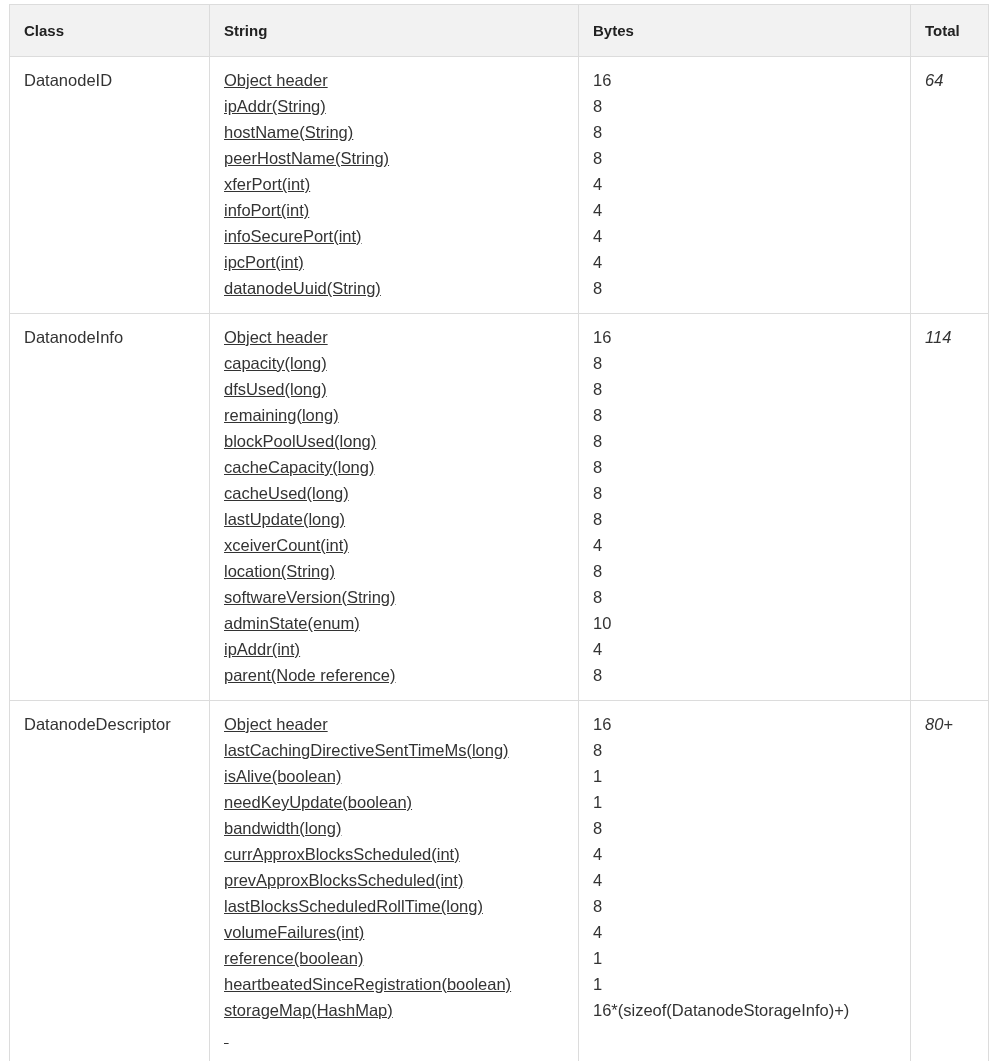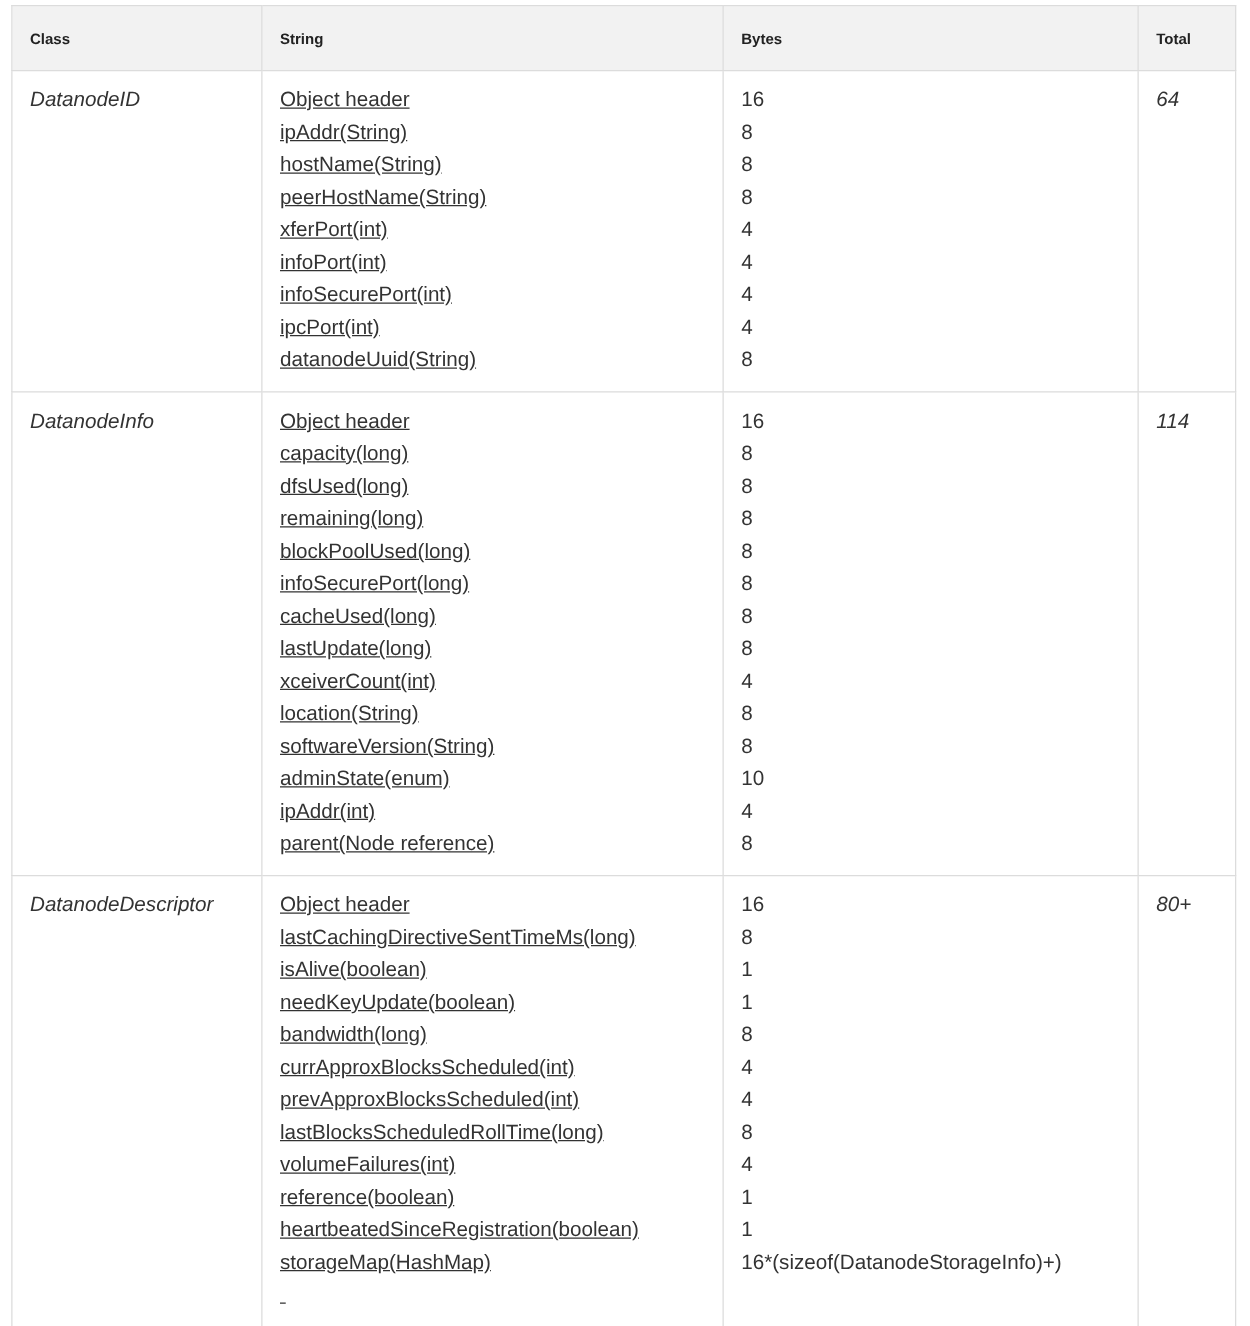--- a/index.html
+++ b/index.html
@@ -46,21 +46,21 @@
     text-align: left;
     padding: 10px 0 12px 14px;
     font-size: 16.5px;
     line-height: 26px;
     font-weight: normal;
     color: #333333;
   }
   table.size-table thead th {
     background: #f2f2f2;
     font-weight: bold;
-    font-size: 12px;
+    font-size: 15px;
     color: #222222;
     padding-top: 13px;
     height: 22px;
   }
   table.size-table tbody td {
     background: #ffffff;
   }
   .cell-lines {
     display: block;
   }
@@ -73,21 +73,21 @@
   .cell-lines .line.spacer {
     height: 26px;
   }
   .cell-lines .line.ellipsis {
     letter-spacing: 0px;
   }
   td.class-cell .cell-lines .line { height: 26px; }
   td.bytes-cell { padding-left: 15px; }
   td.total-cell { padding-left: 14px; font-style: italic; }
   td.members-cell { padding-left: 14px; text-decoration: underline; }
-  td.class-cell { padding-left: 14px; font-style: italic; }
+  td.class-cell { padding-left: 14px; }
 </style>
 </head>
 <body>
 
 <div class="page">
   <div class="table-wrap">
     <table class="size-table">
       <colgroup>
         <col class="c-class">
         <col class="c-members">
@@ -147,21 +147,21 @@
                 <span class="line">DatanodeInfo</span>
               </span>
             </td>
             <td class="members-cell">
               <span class="cell-lines">
                 <span class="line">Object header</span>
                 <span class="line">capacity(long)</span>
                 <span class="line">dfsUsed(long)</span>
                 <span class="line">remaining(long)</span>
                 <span class="line">blockPoolUsed(long)</span>
-                <span class="line">infoSecurePort(long)</span>
+                <span class="line">cacheCapacity(long)</span>
                 <span class="line">cacheUsed(long)</span>
                 <span class="line">lastUpdate(long)</span>
                 <span class="line">xceiverCount(int)</span>
                 <span class="line">location(String)</span>
                 <span class="line">softwareVersion(String)</span>
                 <span class="line">adminState(enum)</span>
                 <span class="line">ipAddr(int)</span>
                 <span class="line">parent(Node reference)</span>
               </span>
             </td>

